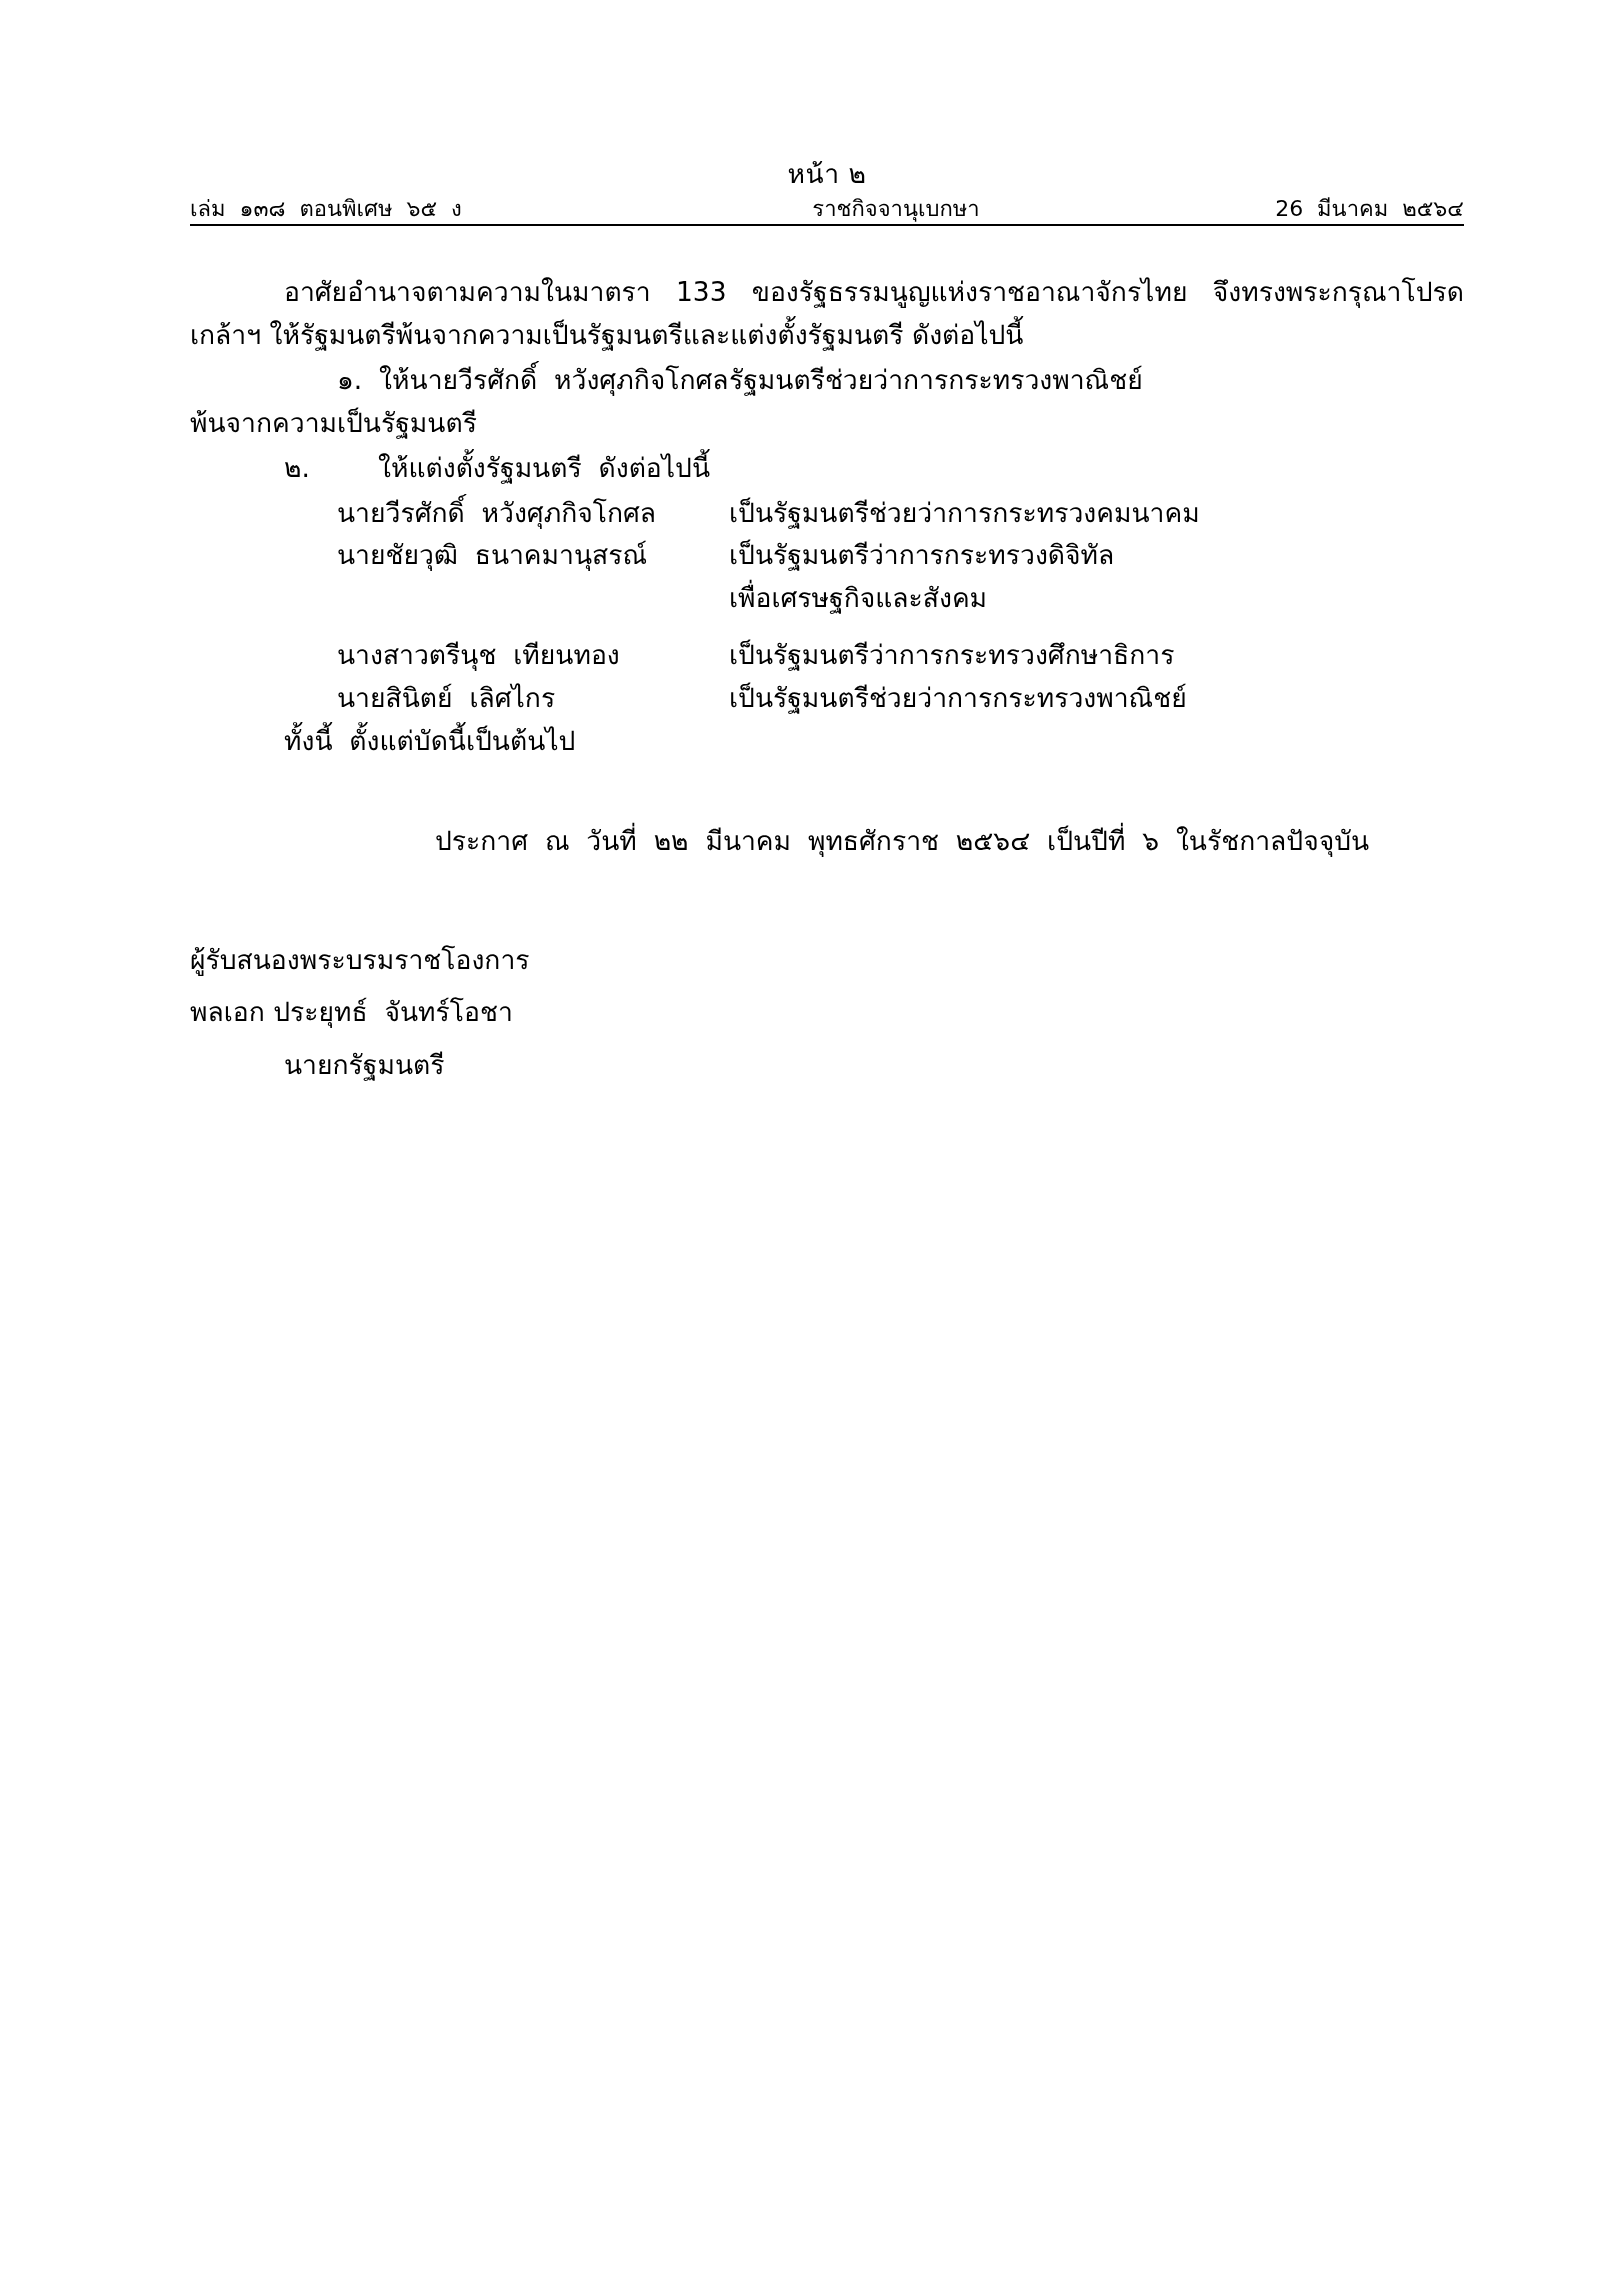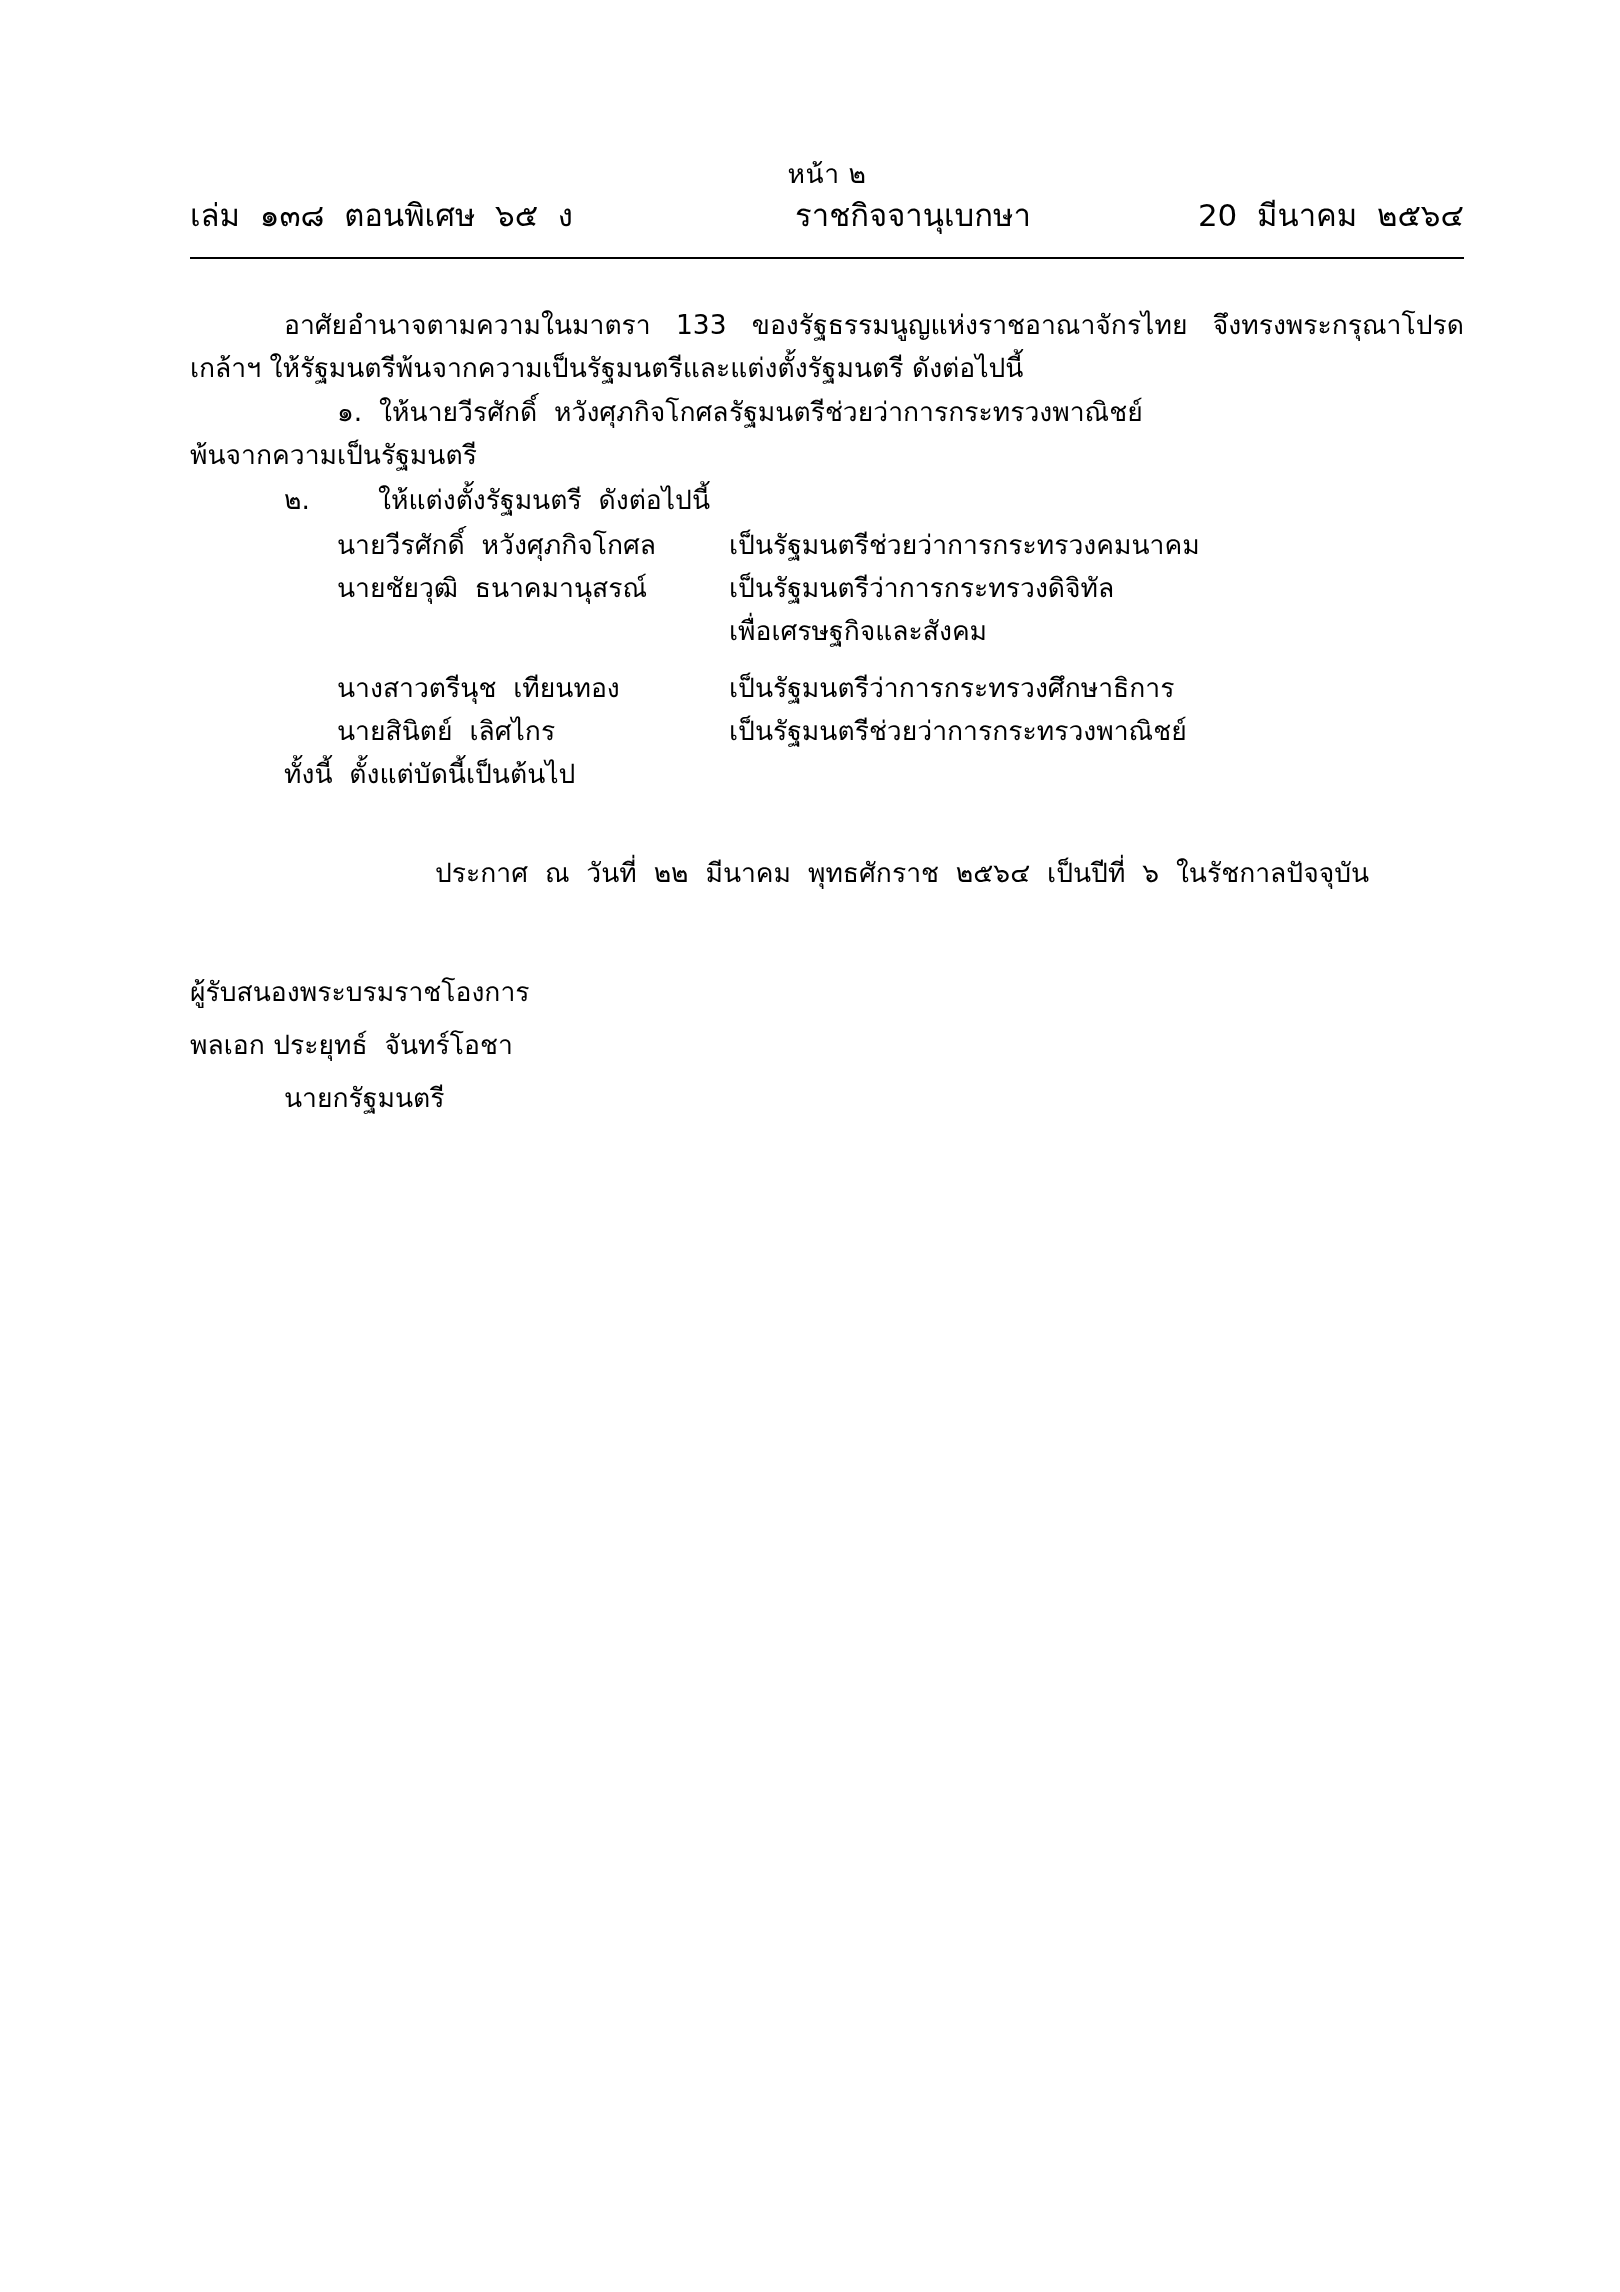--- a/index.html
+++ b/index.html
@@ -37,23 +37,23 @@
     text-align: center;
     font-size: 26.5px;
     letter-spacing: 0.5px;
     line-height: 1.3;
     margin-bottom: 3.9px;
   }
   .header-row {
     display: flex;
     justify-content: space-between;
     align-items: flex-end;
-    font-size: 31px;
+    font-size: 22px;
     line-height: 1.3;
-    padding-bottom: 21px;
+    padding-bottom: 0;
   }
   .header-left, .header-center, .header-right {
     white-space: pre;
   }
   .header-center {
     flex: 0 0 auto;
     margin-left: 55px;
   }
   .header-left { flex: 0 0 auto; }
   .header-right { flex: 0 0 auto; }
@@ -132,21 +132,21 @@
 <body>
 
 <div class="page">
   <div class="content">
 
     <div class="header">
       <div class="header-page-label">หน้า  ๒</div>
       <div class="header-row">
         <div class="header-left">เล่ม  ๑๓๘  ตอนพิเศษ  ๖๕  ง</div>
         <div class="header-center">ราชกิจจานุเบกษา</div>
-        <div class="header-right">20  มีนาคม  ๒๕๖๔</div>
+        <div class="header-right">26  มีนาคม  ๒๕๖๔</div>
       </div>
       <div class="header-rule"></div>
     </div>
 
     <div class="body-text">
 
       <div class="para indent-first">อาศัยอำนาจตามความในมาตรา  133  ของรัฐธรรมนูญแห่งราชอาณาจักรไทย  จึงทรงพระกรุณาโปรดเกล้าฯ  ให้รัฐมนตรีพ้นจากความเป็นรัฐมนตรีและแต่งตั้งรัฐมนตรี  ดังต่อไปนี้</div>
 
       <div class="two-col">
         <div class="col-name"><span>๑.</span>&nbsp;&nbsp;<span>ให้นายวีรศักดิ์  หวังศุภกิจโกศล</span></div>

